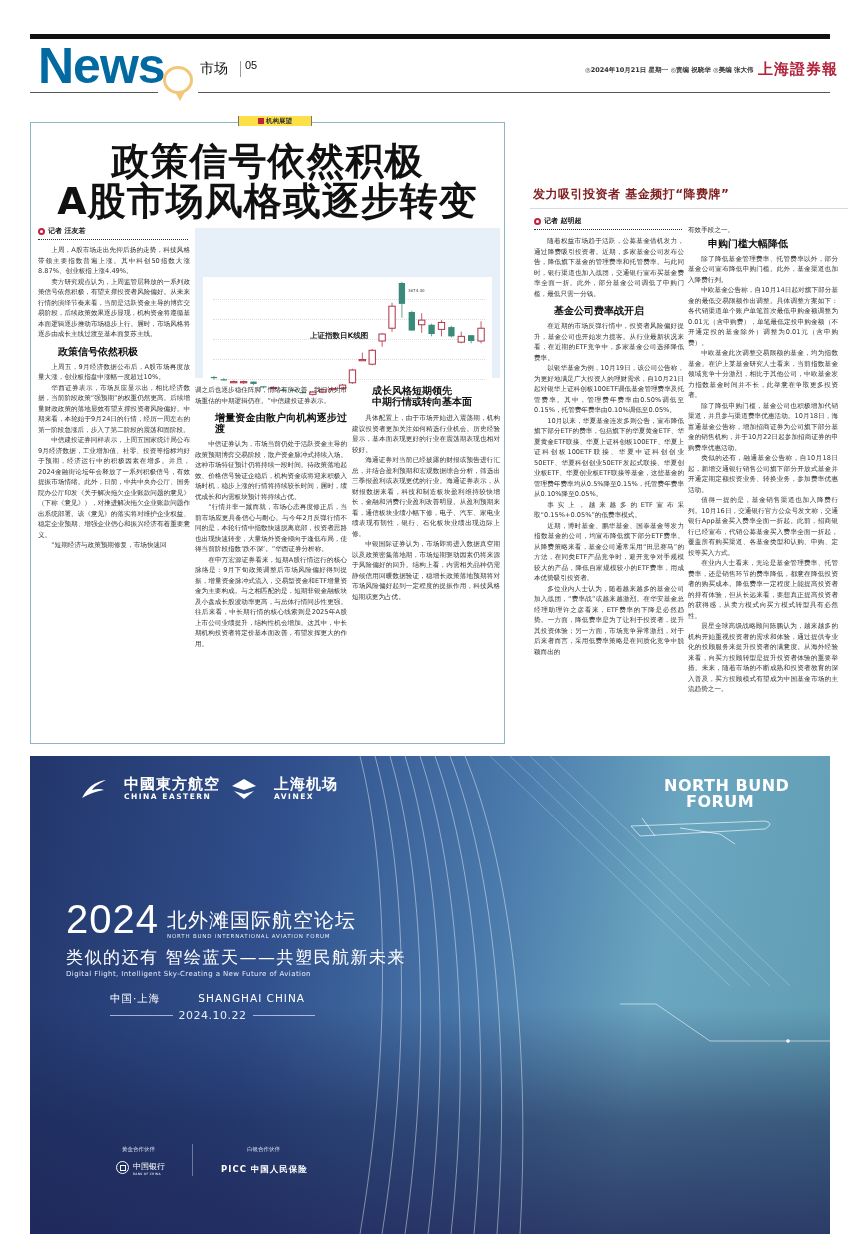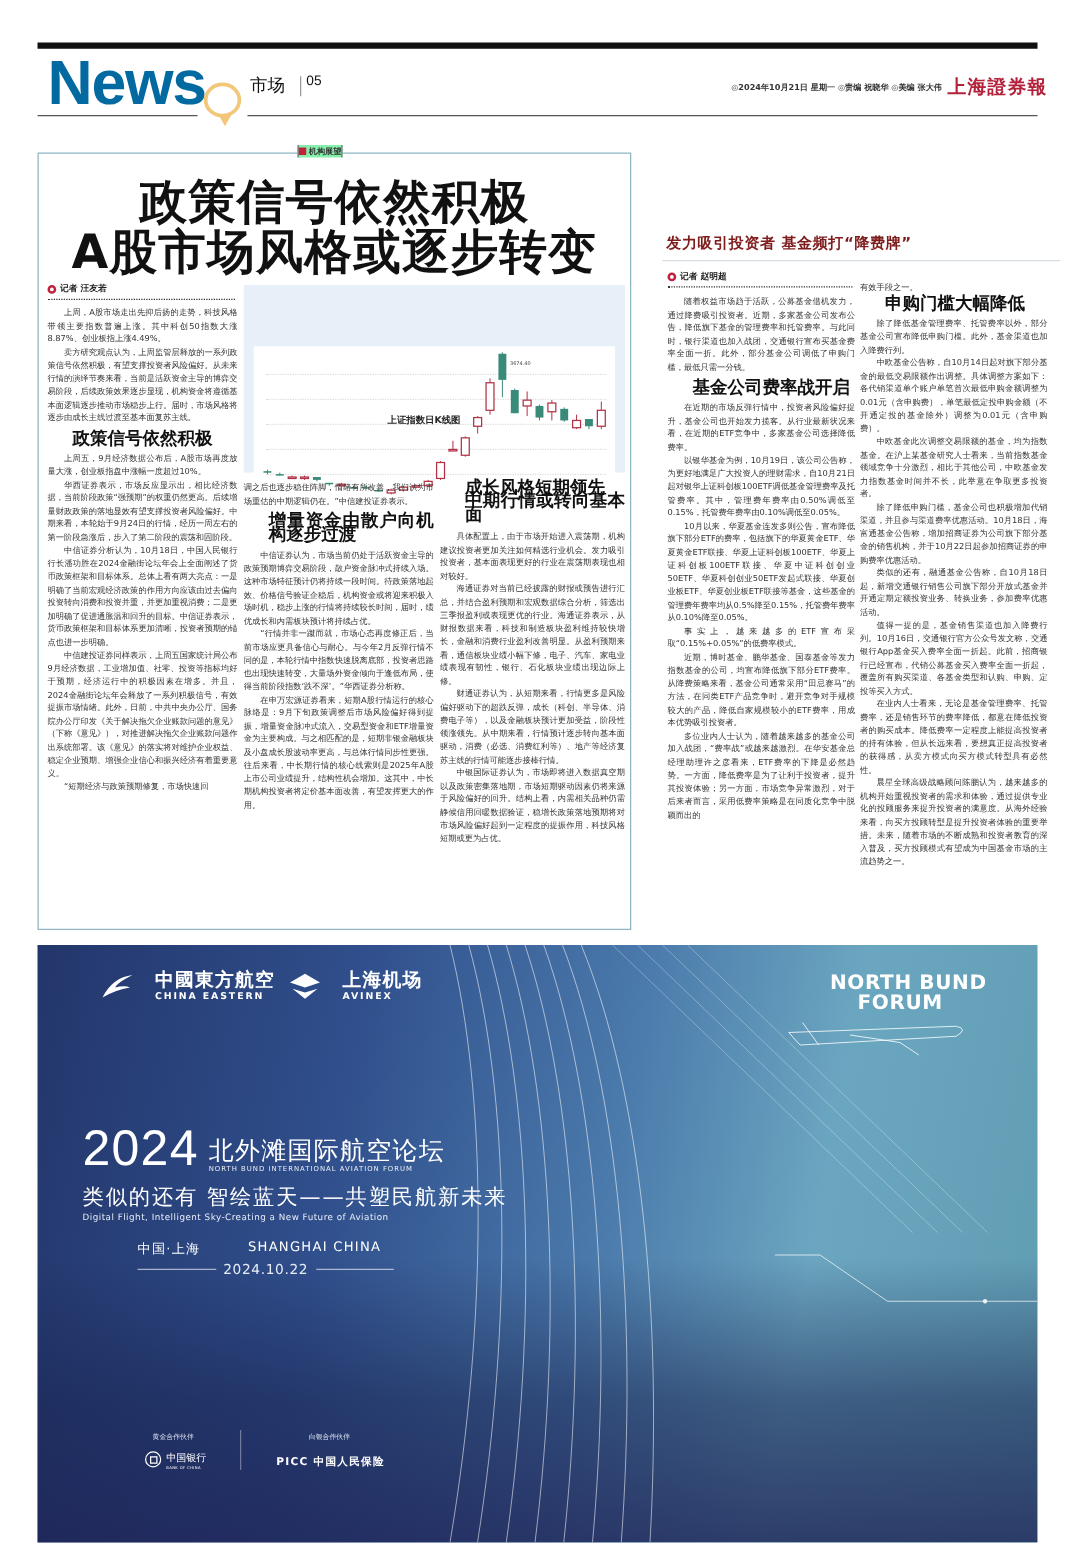--- a/index.html
+++ b/index.html
@@ -14,32 +14,32 @@
   .section-name { position: absolute; left: 200px; top: 60px; font-size: 14px; color: #111; }
   .section-sep { position: absolute; left: 240px; top: 61px; width: 1px; height: 16px; background: #999; }
   .page-no { position: absolute; left: 245px; top: 59px; font-size: 11px; color: #111; font-family: "Liberation Sans", sans-serif; }
   .head-rule-l { position: absolute; left: 30px; top: 92px; width: 128px; height: 1px; background: #555; }
   .head-rule-r { position: absolute; left: 198px; top: 92px; width: 632px; height: 1px; background: #555; }
   .dateline { position: absolute; left: 585px; top: 66px; font-size: 6.5px; font-weight: bold; color: #333; }
   .brand { position: absolute; left: 758px; top: 60px; font-family: "DejaVu Serif", serif; font-weight: bold; font-size: 15px; color: #b2223a; letter-spacing: 1px; }
 
   
   .feature-box { position: absolute; left: 30px; top: 122px; width: 475px; height: 622px; border: 1.5px solid #8fb4c4; }
-  .column-tag { position: absolute; left: 238px; top: 116px; background: #86efac; padding: 0 0; font-size: 6.5px; font-weight: bold; color: #333; display: flex; align-items: center; gap: 2px; border-left: 1px solid #777; border-right: 1px solid #777; height: 10px; }
+  .column-tag { position: absolute; left: 238px; top: 116px; background: #fde047; padding: 0 19px; font-size: 6.5px; font-weight: bold; color: #333; display: flex; align-items: center; gap: 2px; border-left: 1px solid #777; border-right: 1px solid #777; height: 10px; }
   .column-tag .sq { width: 6px; height: 6px; background: #c0223d; display: inline-block; }
   .headline { position: absolute; left: 30px; width: 475px; text-align: center; font-weight: bold; font-size: 38px; color: #111; letter-spacing: 1px; line-height: 42px; }
   .headline.l1 { top: 140px; }
   .headline.l2 { top: 180px; }
 
   .byline { position: absolute; font-size: 7px; font-weight: bold; color: #222; display: flex; align-items: center; gap: 3px; padding-bottom: 3px; border-bottom: 1px dotted #333; }
   .byline .ring { width: 7px; height: 7px; border: 2px solid #c0223d; border-radius: 50%; display: inline-block; }
 
   .col { position: absolute; font-size: 6.6px; line-height: 10.5px; color: #333; text-align: justify; }
   .col p { text-indent: 2em; }
-  .col h3 { font-size: 14px; font-weight: bold; color: #111; text-indent: 0; margin: 6px 0 5px; line-height: 11px; padding-left: 20px; }
+  .col h3 { font-size: 10px; font-weight: bold; color: #111; text-indent: 0; margin: 6px 0 5px; line-height: 11px; padding-left: 20px; }
 
   
   .chart-wrap { position: absolute; left: 195px; top: 228px; width: 305px; height: 150px; background: #e7f0f8; }
   .chart-inner { position: absolute; left: 8px; top: 9px; width: 289px; height: 128px; background: #fff; margin-top: 40px; }
   .chart-title { position: absolute; left: 107px; top: 54px; font-size: 7.5px; font-weight: bold; color: #222; }
   .chart-peak-label { position: absolute; left: 205px; top: 11px; font-size: 4px; color: #444; }
   .gridline { position: absolute; left: 10px; width: 272px; height: 0; border-top: 1px dotted #ddd; }
 
   
   .right-head { position: absolute; left: 533px; top: 186px; font-weight: bold; font-size: 12px; color: #7f1d1d; letter-spacing: 0.5px; }
@@ -100,21 +100,20 @@
   <span class="ring"></span>
   <span>记者 汪友若</span>
 </div>
 
 <div class="col" style="left:38px; top:245px; width:152px;">
   <p>上周，A股市场走出先抑后扬的走势，科技风格带领主要指数普遍上涨。其中科创50指数大涨8.87%、创业板指上涨4.49%。</p>
   <p>卖方研究观点认为，上周监管层释放的一系列政策信号依然积极，有望支撑投资者风险偏好。从未来行情的演绎节奏来看，当前是活跃资金主导的博弈交易阶段，后续政策效果逐步显现，机构资金将遵循基本面逻辑逐步推动市场稳步上行。届时，市场风格将逐步由成长主线过渡至基本面复苏主线。</p>
   <h3>政策信号依然积极</h3>
   <p>上周五，9月经济数据公布后，A股市场再度放量大涨，创业板指盘中涨幅一度超过10%。</p>
   <p>华西证券表示，市场反应显示出，相比经济数据，当前阶段政策“强预期”的权重仍然更高。后续增量财政政策的落地显效有望支撑投资者风险偏好。中期来看，本轮始于9月24日的行情，经历一周左右的第一阶段急涨后，步入了第二阶段的震荡和固阶段。</p>
-  <p>中信证券分析认为，10月18日，中国人民银行行长潘功胜在2024金融街论坛年会上全面阐述了货币政策框架和目标体系。总体上看有两大亮点：一是明确了当前宏观经济政策的作用方向应该由过去偏向投资转向消费和投资并重，并更加重视消费；二是更加明确了促进通胀温和回升的目标。中信证券表示，货币政策框架和目标体系更加清晰，投资者预期的锚点也进一步明确。</p>
   <p>中信建投证券同样表示，上周五国家统计局公布9月经济数据，工业增加值、社零、投资等指标均好于预期，经济运行中的积极因素在增多。并且，2024金融街论坛年会释放了一系列积极信号，有效提振市场情绪。此外，日前，中共中央办公厅、国务院办公厅印发《关于解决拖欠企业账款问题的意见》（下称《意见》），对推进解决拖欠企业账款问题作出系统部署。该《意见》的落实将对维护企业权益、稳定企业预期、增强企业信心和振兴经济有着重要意义。</p>
   <p>“短期经济与政策预期修复，市场快速回</p>
 </div>
 
 <div class="chart-wrap">
   <div class="chart-inner">
     <div class="gridline" style="top:22px;"></div>
     <div class="gridline" style="top:42px;"></div>
     <div class="gridline" style="top:62px;"></div>
     <div class="gridline" style="top:82px;"></div>
@@ -186,23 +185,22 @@
   <p style="text-indent:0">调之后也逐步稳住阵脚，情绪有所改善，我们认为市场重估的中期逻辑仍在。”中信建投证券表示。</p>
   <h3>增量资金由散户向机构逐步过渡</h3>
   <p>中信证券认为，市场当前仍处于活跃资金主导的政策预期博弈交易阶段，散户资金脉冲式持续入场。这种市场特征预计仍将持续一段时间。待政策落地起效、价格信号验证企稳后，机构资金或将迎来积极入场时机，稳步上涨的行情将持续较长时间，届时，绩优成长和内需板块预计将持续占优。</p>
   <p>“行情并非一蹴而就，市场心态再度修正后，当前市场应更具备信心与耐心。与今年2月反弹行情不同的是，本轮行情中指数快速脱离底部，投资者思路也出现快速转变，大量场外资金倾向于逢低布局，使得当前阶段指数‘跌不深’。”华西证券分析称。</p>
   <p>在申万宏源证券看来，短期A股行情运行的核心脉络是：9月下旬政策调整后市场风险偏好得到提振，增量资金脉冲式流入，交易型资金和ETF增量资金为主要构成。与之相匹配的是，短期非银金融板块及小盘成长股波动率更高，与总体行情同步性更强。往后来看，中长期行情的核心线索则是2025年A股上市公司业绩提升，结构性机会增加。这其中，中长期机构投资者将定价基本面改善，有望发挥更大的作用。</p>
 </div>
 
 <div class="col" style="left:352px; top:385px; width:148px;">
   <h3 style="margin:0;">成长风格短期领先</h3>
   <h3 style="margin:0 0 6px;">中期行情或转向基本面</h3>
-  <p>具体配置上，由于市场开始进入震荡期，机构建议投资者更加关注如何精选行业机会。发力吸引投资者，基本面表现更好的行业在震荡期表现也相对较好。</p>
+  <p>具体配置上，由于市场开始进入震荡期，机构建议投资者更加关注如何精选行业机会。历史经验显示，基本面表现更好的行业在震荡期表现也相对较好。</p>
   <p>海通证券对当前已经披露的财报或预告进行汇总，并结合盈利预期和宏观数据综合分析，筛选出三季报盈利或表现更优的行业。海通证券表示，从财报数据来看，科技和制造板块盈利维持较快增长，金融和消费行业盈利改善明显。从盈利预期来看，通信板块业绩小幅下修，电子、汽车、家电业绩表现有韧性，银行、石化板块业绩出现边际上修。</p>
-  <p>财通证券认为，从短期来看，行情更多是风险偏好驱动下的超跌反弹，成长（科创、半导体、消费电子等），以及金融板块预计更加受益，阶段性领涨领先。从中期来看，行情预计逐步转向基本面驱动，消费（必选、消费红利等）、地产等经济复苏主线的行情可能逐步接棒行情。</p>
   <p>中银国际证券认为，市场即将进入数据真空期以及政策密集落地期，市场短期驱动因素仍将来源于风险偏好的回升。结构上看，内需相关品种仍需静候信用回暖数据验证，稳增长政策落地预期将对市场风险偏好起到一定程度的提振作用，科技风格短期或更为占优。</p>
 </div>
 
 <div class="right-head">发力吸引投资者  基金频打“降费牌”</div>
 <div class="right-head-rule"></div>
 
 <div class="byline" style="left:534px; top:216px; width:148px;">
   <span class="ring"></span>
   <span>记者 赵明超</span>
 </div>

